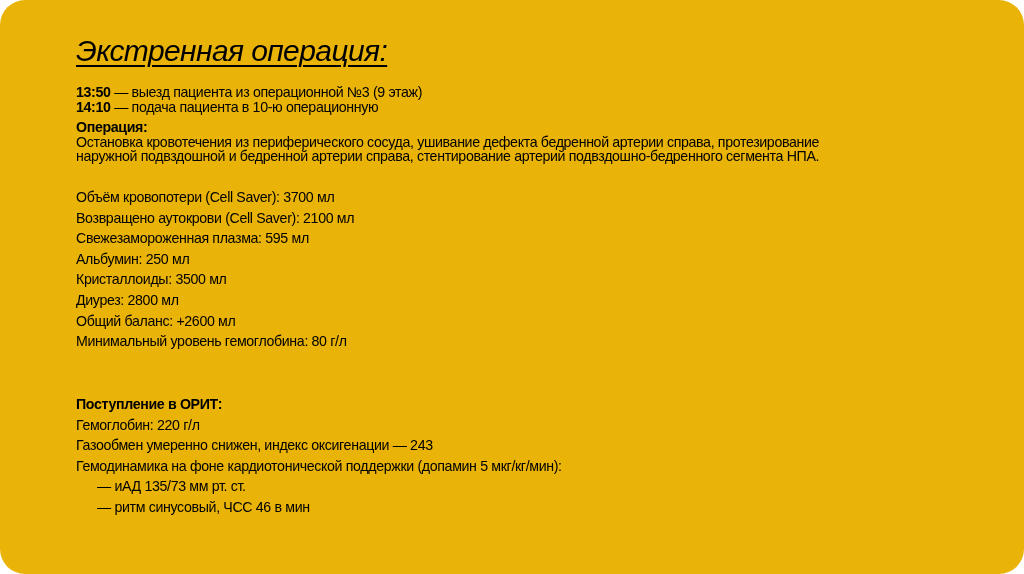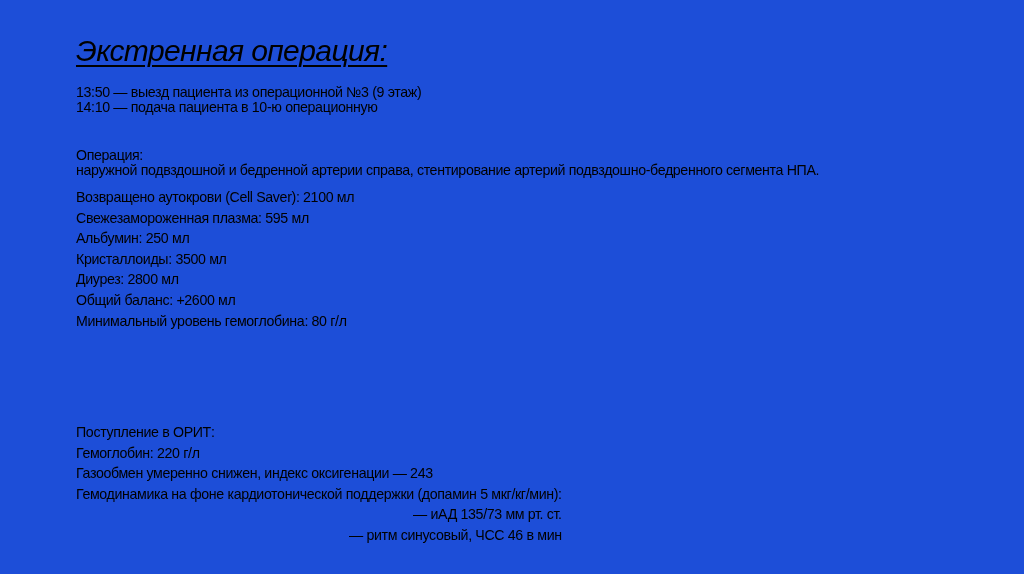--- a/index.html
+++ b/index.html
@@ -12,21 +12,22 @@
     height: 574px;
     position: relative;
     overflow: hidden;
     font-family: "Liberation Sans", sans-serif;
     color: #000000;
   }
   .slide {
     position: absolute;
     left: 0; top: 0;
     width: 1024px; height: 574px;
-    background: #1d4ed8;
+    background: #eab308;
+    border-radius: 25px;
   }
   .title {
     position: absolute;
     left: 76px;
     top: 34px;
     font-size: 30px;
     font-style: italic;
     text-decoration: underline;
     text-decoration-thickness: 2px;
     text-underline-offset: 4px;
@@ -36,44 +37,46 @@
     font-weight: normal;
   }
   .block {
     position: absolute;
     left: 76px;
     font-size: 14.2px;
     letter-spacing: -0.35px;
     white-space: nowrap;
     line-height: 14.5px;
   }
-  .b { font-weight: normal; margin-top: 28px; }
+  .b { font-weight: bold; }
   .row { display: block; }
   .tight .row { line-height: 14.5px; }
   .list .row { line-height: 20.6px; }
-  .sub { padding-left: 21px; line-height: 14px; text-align: right; }
+  .sub { padding-left: 21px; line-height: 14px; }
 </style>
 </head>
 <body>
 
 <div class="slide">
 
   <h1 class="title">Экстренная операция:</h1>
 
   <div class="block tight" style="top:85px;">
     <span class="row"><span class="b">13:50</span><span> — выезд пациента из операционной №3 (9 этаж)</span></span>
     <span class="row"><span class="b">14:10</span><span> — подача пациента в 10-ю операционную</span></span>
   </div>
 
   <div class="block tight" style="top:120px;">
     <span class="row b">Операция:</span>
+    <span class="row">Остановка кровотечения из периферического сосуда, ушивание дефекта бедренной артерии справа, протезирование</span>
     <span class="row">наружной подвздошной и бедренной артерии справа, стентирование артерий подвздошно-бедренного сегмента НПА.</span>
   </div>
 
   <div class="block list" style="top:187px;">
+    <span class="row">Объём кровопотери (Cell Saver): 3700 мл</span>
     <span class="row">Возвращено аутокрови (Cell Saver): 2100 мл</span>
     <span class="row">Свежезамороженная плазма: 595 мл</span>
     <span class="row">Альбумин: 250 мл</span>
     <span class="row">Кристаллоиды: 3500 мл</span>
     <span class="row">Диурез: 2800 мл</span>
     <span class="row">Общий баланс: +2600 мл</span>
     <span class="row">Минимальный уровень гемоглобина: 80 г/л</span>
   </div>
 
   <div class="block list" style="top:394px;">

